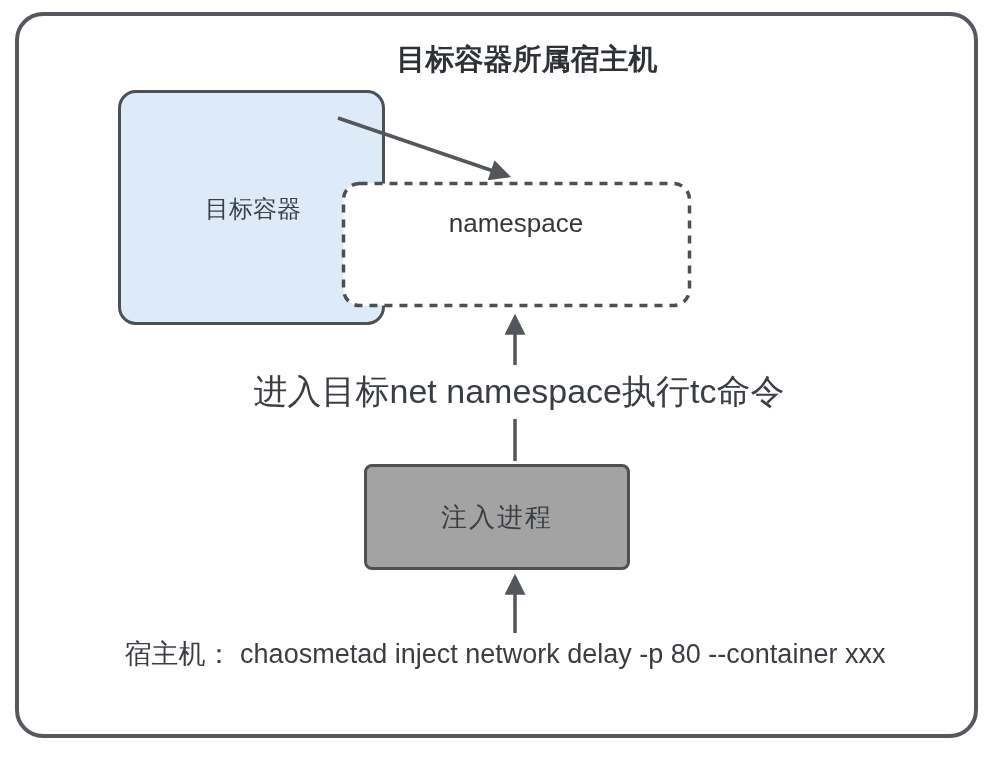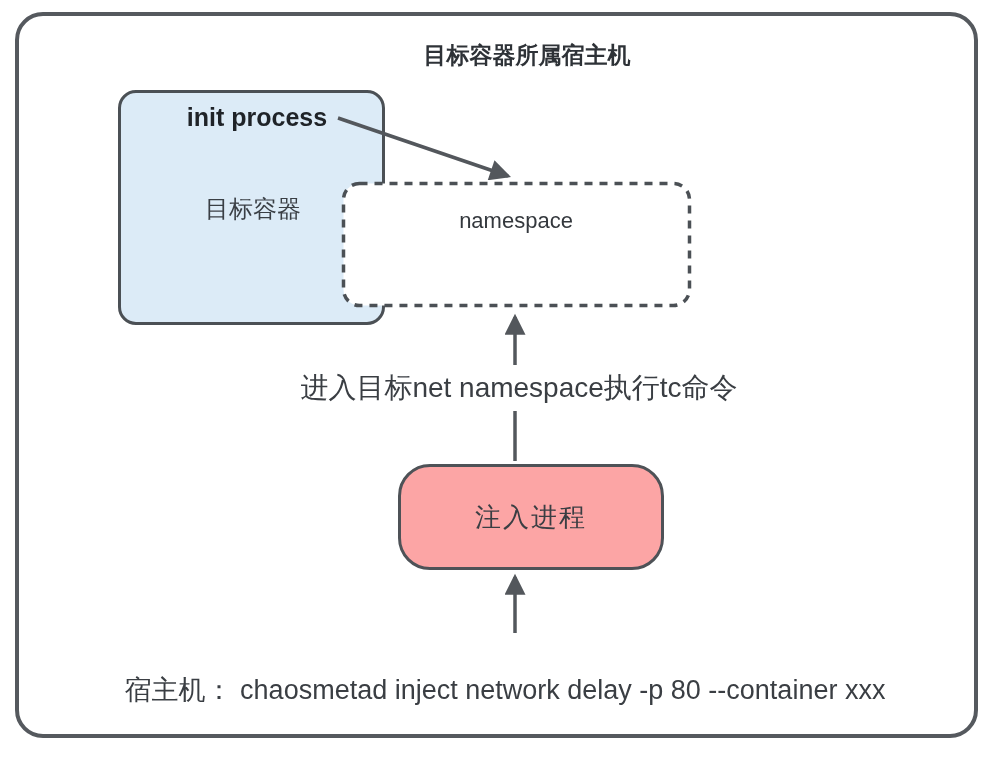--- a/index.html
+++ b/index.html
@@ -25,21 +25,21 @@
     border-radius: 28px;
     box-sizing: border-box;
     background: #ffffff;
     z-index: 0;
   }
   .diagram-title {
     position: absolute;
     left: 527px;
     top: 40px;
     transform: translateX(-50%);
-    font-size: 23px;
+    font-size: 29px;
     font-weight: bold;
     color: #2e3237;
     white-space: nowrap;
     z-index: 4;
   }
   .target-container-box {
     position: absolute;
     left: 118px;
     top: 90px;
     width: 267px;
@@ -78,92 +78,91 @@
     width: 1000px;
     height: 773px;
     z-index: 2;
     pointer-events: none;
   }
   .namespace-title {
     position: absolute;
     left: 516px;
     top: 208px;
     transform: translateX(-50%);
-    font-size: 22px;
+    font-size: 26px;
     color: #34383d;
     white-space: nowrap;
     z-index: 4;
   }
   .namespace-items {
     position: absolute;
     left: 516px;
     top: 253px;
     transform: translateX(-50%);
     font-size: 26px;
     color: #34383d;
     letter-spacing: 1px;
     white-space: nowrap;
     z-index: 4;
   }
   .arrow-label {
     position: absolute;
     left: 519px;
     top: 365px;
     transform: translateX(-50%);
-    font-size: 28px;
+    font-size: 34px;
     color: #3a3e43;
     white-space: nowrap;
     background: #ffffff;
     padding: 4px 6px;
     z-index: 3;
   }
   .inject-process-box {
     position: absolute;
-    left: 398px;
+    left: 364px;
     top: 464px;
     width: 266px;
     height: 106px;
-    background: #fca5a5;
+    background: #a3a3a3;
     border: 3.5px solid #4e5257;
-    border-radius: 32px;
+    border-radius: 8px;
     box-sizing: border-box;
     display: flex;
     align-items: center;
     justify-content: center;
     z-index: 1;
   }
   .inject-process-label {
     font-size: 26px;
     color: #3a3e43;
     letter-spacing: 2px;
     white-space: nowrap;
   }
   .host-command-text {
     position: absolute;
     left: 505px;
-    top: 672px;
+    top: 636px;
     transform: translateX(-50%);
     font-size: 27px;
     color: #3a3e43;
     white-space: nowrap;
     z-index: 4;
   }
 </style>
 </head>
 <body>
 
 <div class="stage">
 
   <div class="host-boundary"></div>
 
   <div class="diagram-title">目标容器所属宿主机</div>
 
   <div class="target-container-box"></div>
 
-  <div class="init-process-label">init process</div>
 
   <div class="target-container-label">目标容器</div>
 
   <svg class="overlay-svg" viewBox="0 0 1000 773" xmlns="http://www.w3.org/2000/svg">
     <defs>
       <marker id="arrowhead" viewBox="0 0 10 10" refX="8.5" refY="5" markerWidth="24" markerHeight="21" orient="auto" markerUnits="userSpaceOnUse">
         <path d="M0,0 L10,5 L0,10 z" fill="#53575c"></path>
       </marker>
     </defs>
 

